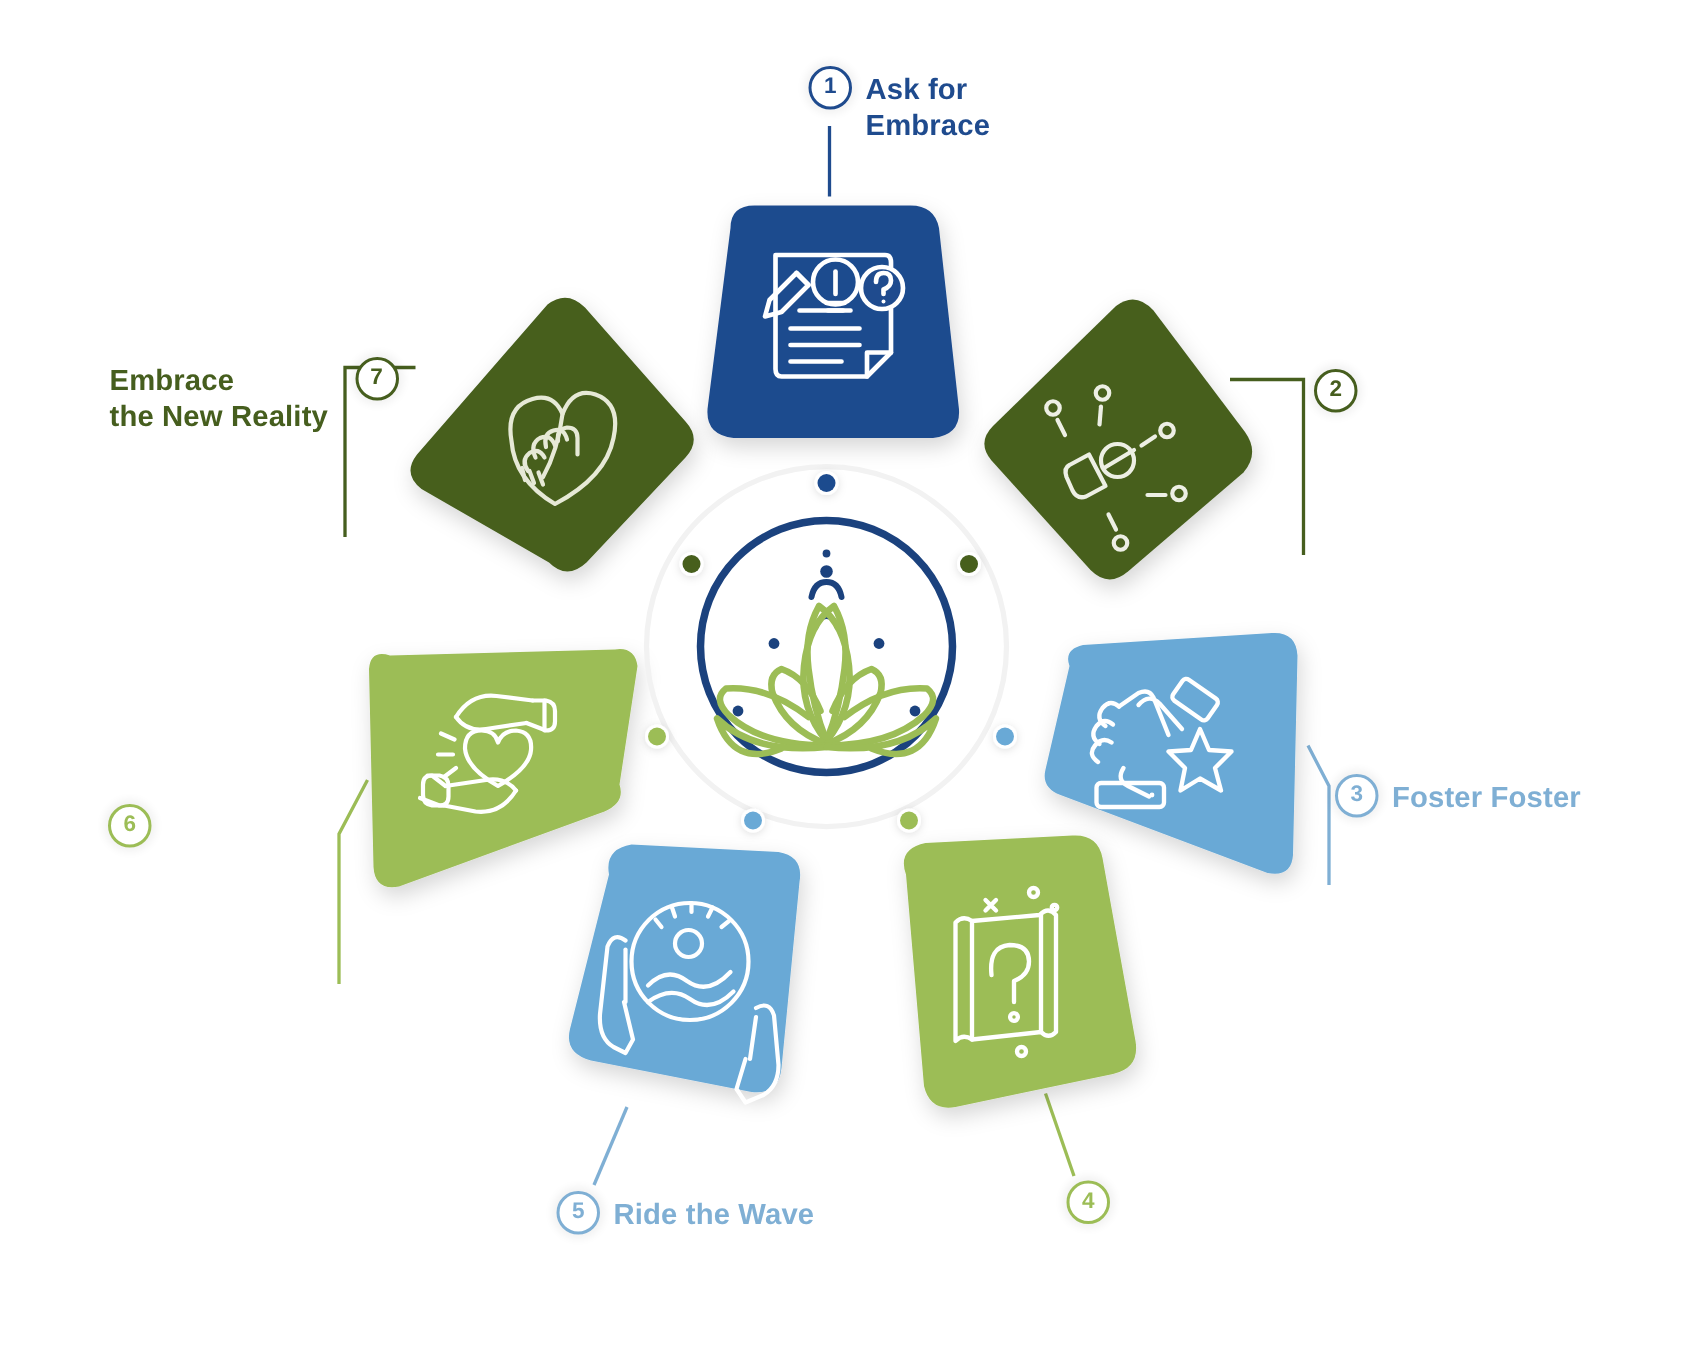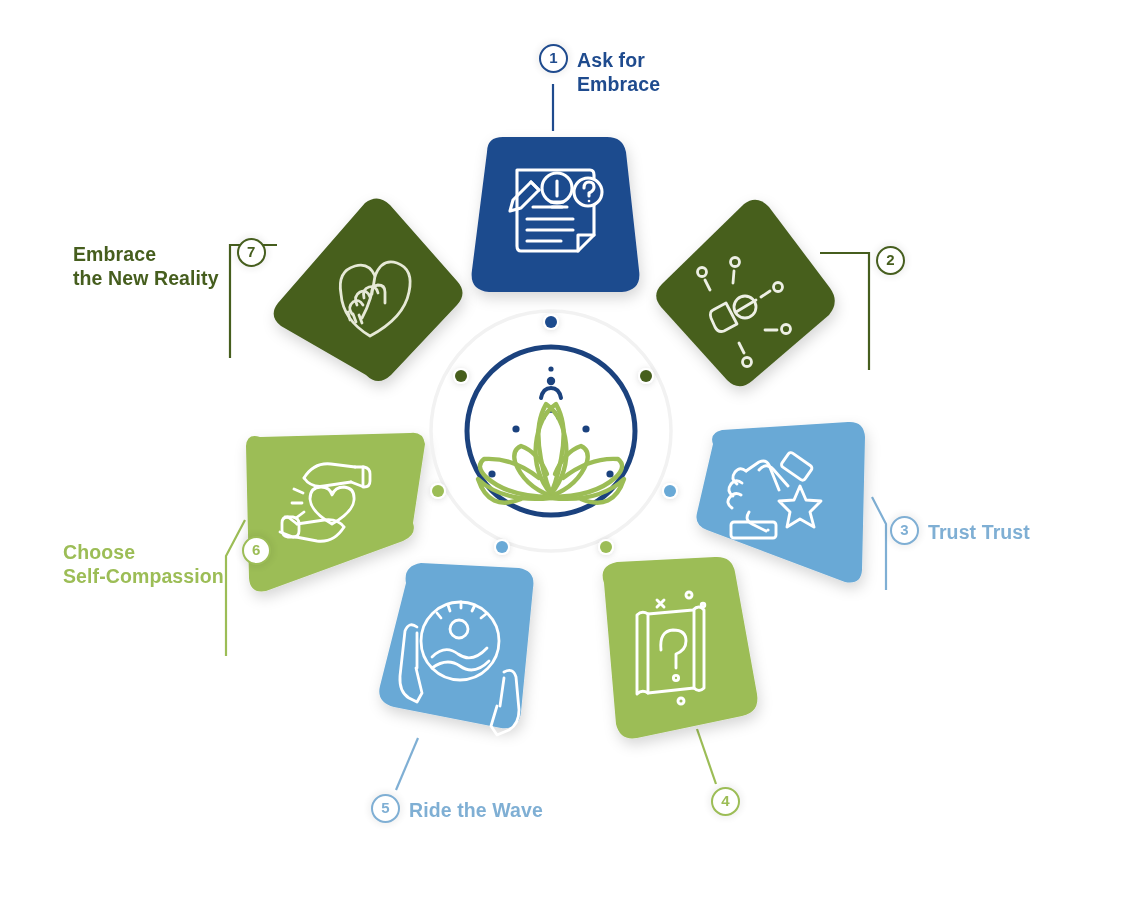--- a/index.html
+++ b/index.html
@@ -290,36 +290,34 @@
     <span class="label-text">Ask for
 Embrace</span>
   </div>
 
   <div class="label" id="label-2" style="color:#465E1E;">
     <span class="badge">2</span>
   </div>
 
   <div class="label" id="label-3" style="color:#7FAFD4;">
     <span class="badge">3</span>
-    <span class="label-text">Trust Trust</span>
+    <span class="label-text">Foster Foster</span>
   </div>
 
   <div class="label" id="label-4" style="color:#9CBD56;">
     <span class="badge">4</span>
   </div>
 
   <div class="label" id="label-5" style="color:#7FAFD4;">
     <span class="badge">5</span>
     <span class="label-text">Ride the Wave</span>
   </div>
 
   <div class="label right-align" id="label-6" style="color:#9CBD56;">
     <span class="badge">6</span>
-    <span class="label-text">Choose
-Self-Compassion</span>
   </div>
 
   <div class="label right-align" id="label-7" style="color:#465E1E;">
     <span class="badge">7</span>
     <span class="label-text">Embrace
 the New Reality</span>
   </div>
 
 </div>
 

